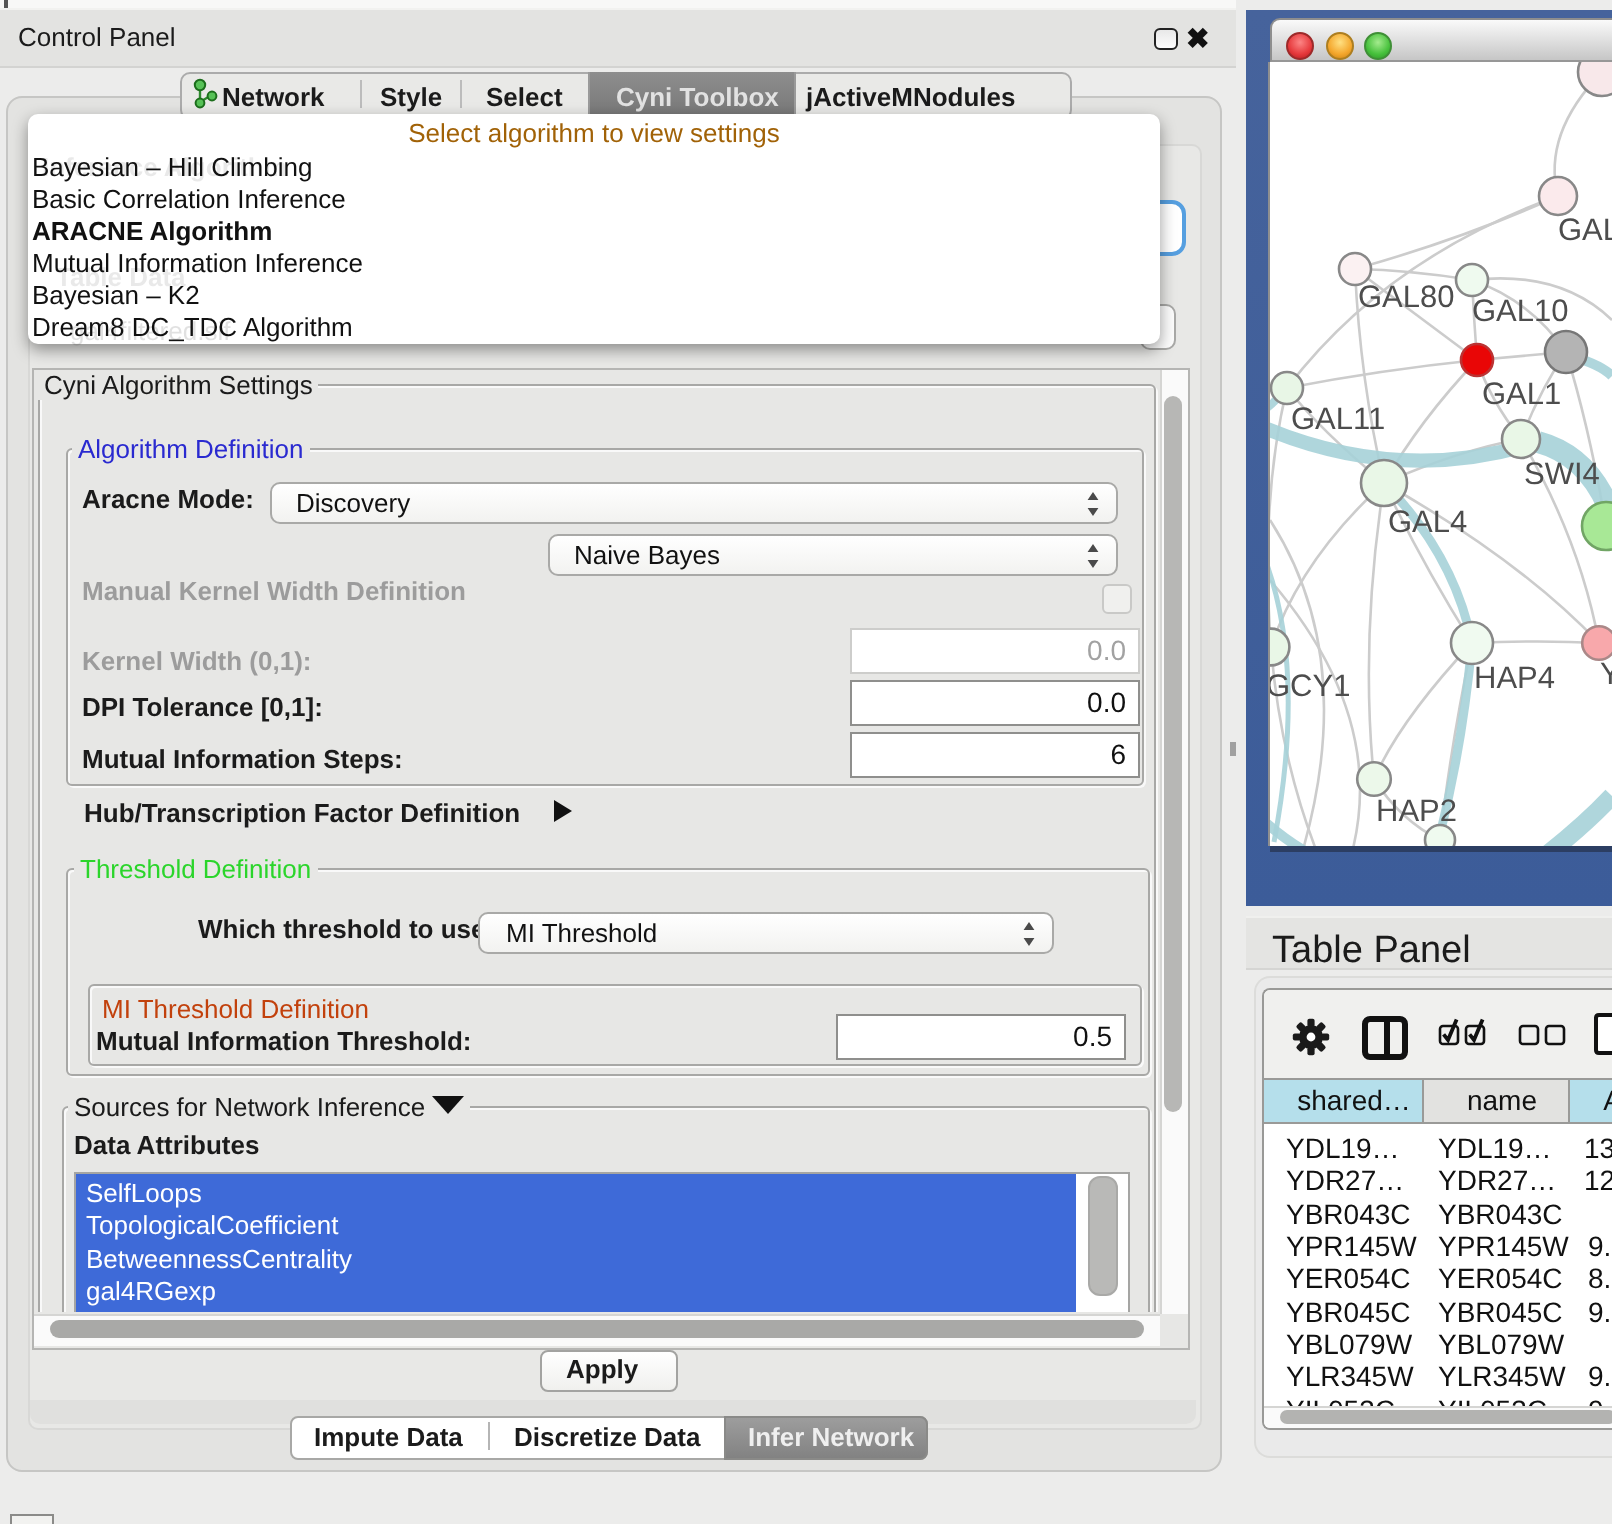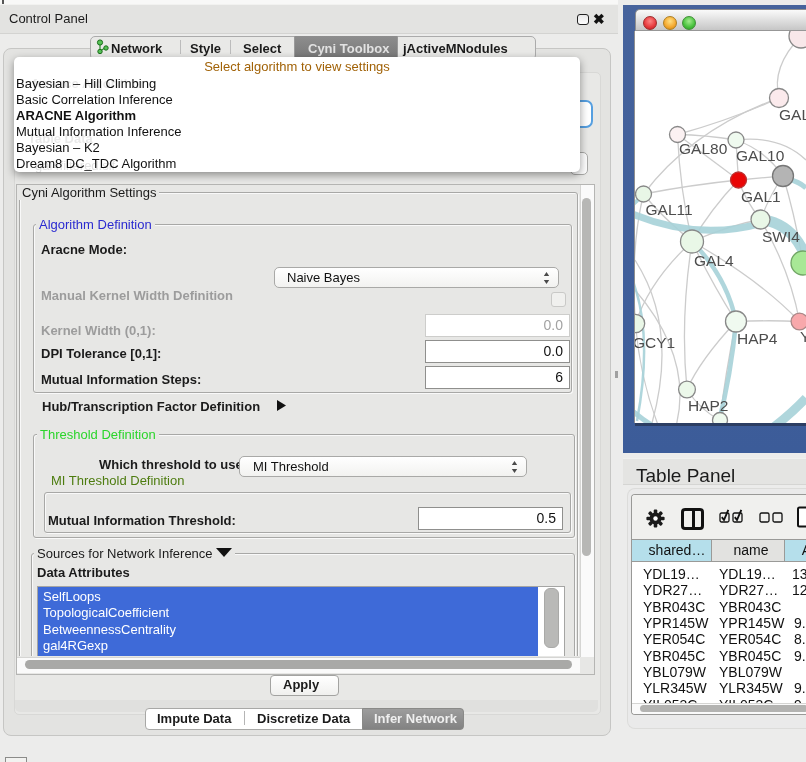--- a/index.html
+++ b/index.html
@@ -66,20 +66,26 @@
 
 <div class="ab" id="vp" style="left:17px;top:185px;width:563px;height:471px;overflow:hidden;">
 
  <div class="grp" style="left:2px;top:7px;width:557px;height:470px;"></div>
  <div class="gtitle" style="left:2px;top:0px;color:#1b1b1b;">Cyni Algorithm Settings</div>
 
  <div class="grp" style="left:16px;top:39px;width:537px;height:167px;"></div>
  <div class="gtitle" style="left:19px;top:32px;color:#2a2ad0;">Algorithm Definition</div>
 
  <div class="lbl b" style="left:24px;top:57px;">Aracne Mode:</div>
+ <div class="combo" style="left:118px;top:56px;width:422px;height:19px;">
+      <span style="position:absolute;left:12px;top:2px;">Discovery</span>
+  <svg class="ar" width="7" height="14" viewBox="0 0 7 14">
+        <path d="M3.5 1 L6.2 5 L0.8 5 Z M3.5 13 L6.2 9 L0.8 9 Z" fill="#4a4a4a"></path>
+      </svg>
+    </div>
 
  <div class="combo" style="left:257px;top:82px;width:283px;height:19px;">
       <span style="position:absolute;left:12px;top:2px;">Naive Bayes</span>
   <svg class="ar" width="7" height="14" viewBox="0 0 7 14">
         <path d="M3.5 1 L6.2 5 L0.8 5 Z M3.5 13 L6.2 9 L0.8 9 Z" fill="#4a4a4a"></path>
       </svg>
     </div>
 
  <div class="glbl b" style="left:24px;top:103px;">Manual Kernel Width Definition</div>
  <div class="ab" style="left:534px;top:107px;width:13px;height:13px;background:#f0f0ee;border:1px solid #c9c9c7;border-radius:3px;"></div>
@@ -103,21 +109,21 @@
 
  <div class="lbl b" style="left:82px;top:272px;">Which threshold to use:</div>
  <div class="combo" style="left:222px;top:271px;width:286px;height:19px;">
       <span style="position:absolute;left:13px;top:2px;">MI Threshold</span>
   <svg class="ar" width="7" height="14" viewBox="0 0 7 14">
         <path d="M3.5 1 L6.2 5 L0.8 5 Z M3.5 13 L6.2 9 L0.8 9 Z" fill="#4a4a4a"></path>
       </svg>
     </div>
 
  <div class="grp" style="left:27px;top:307px;width:525px;height:39px;"></div>
- <div class="gtitle" style="left:31px;top:288px;color:#4d7c0f;">MI Threshold Definition</div>
+ <div class="gtitle" style="left:31px;top:312px;color:#c2410c;">MI Threshold Definition</div>
  <div class="lbl b" style="left:31px;top:328px;">Mutual Information Threshold:</div>
  <div class="inp" style="left:401px;top:322px;width:137px;height:21px;padding-right:6px;line-height:21px;">0.5</div>
 
  <div class="grp" style="left:14px;top:368px;width:542px;height:130px;"></div>
  <div class="gtitle" style="left:17px;top:361px;color:#1b1b1b;">Sources for Network Inference <span style="display:inline-block;width:0;height:0;border-left:8px solid transparent;border-right:8px solid transparent;border-top:9px solid #111;vertical-align:1px;"></span></div>
  <div class="lbl b" style="left:20px;top:380px;">Data Attributes</div>
 
  <div class="ab" style="left:20px;top:401px;width:526px;height:70px;background:#fff;border:1px solid #a5a5a3;"></div>
  <div class="ab" style="left:21px;top:402px;width:500px;height:69px;background:#3e6ad8;"></div>
  <div class="ab" style="left:26px;top:404px;font-size:13px;color:#fff;">SelfLoops</div>

